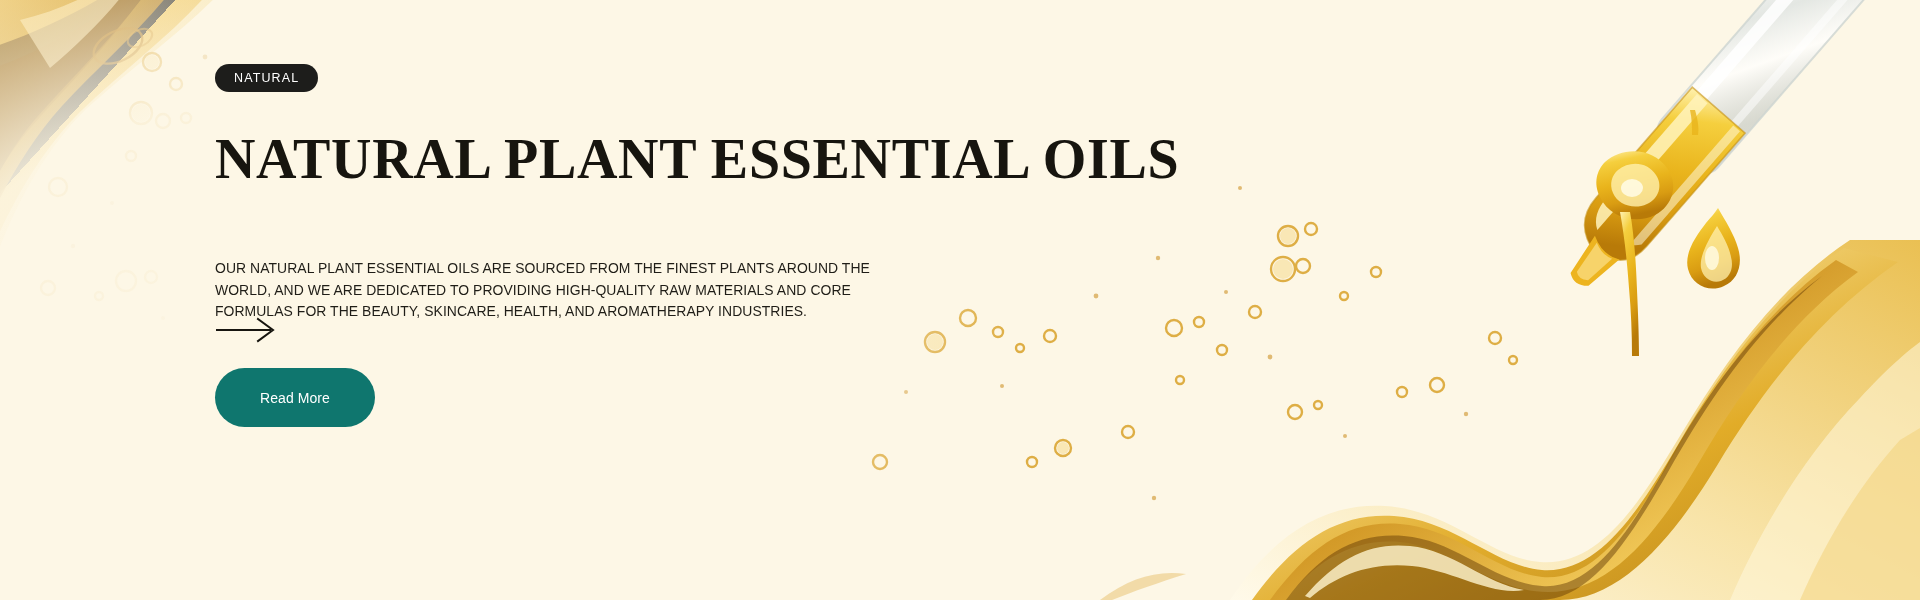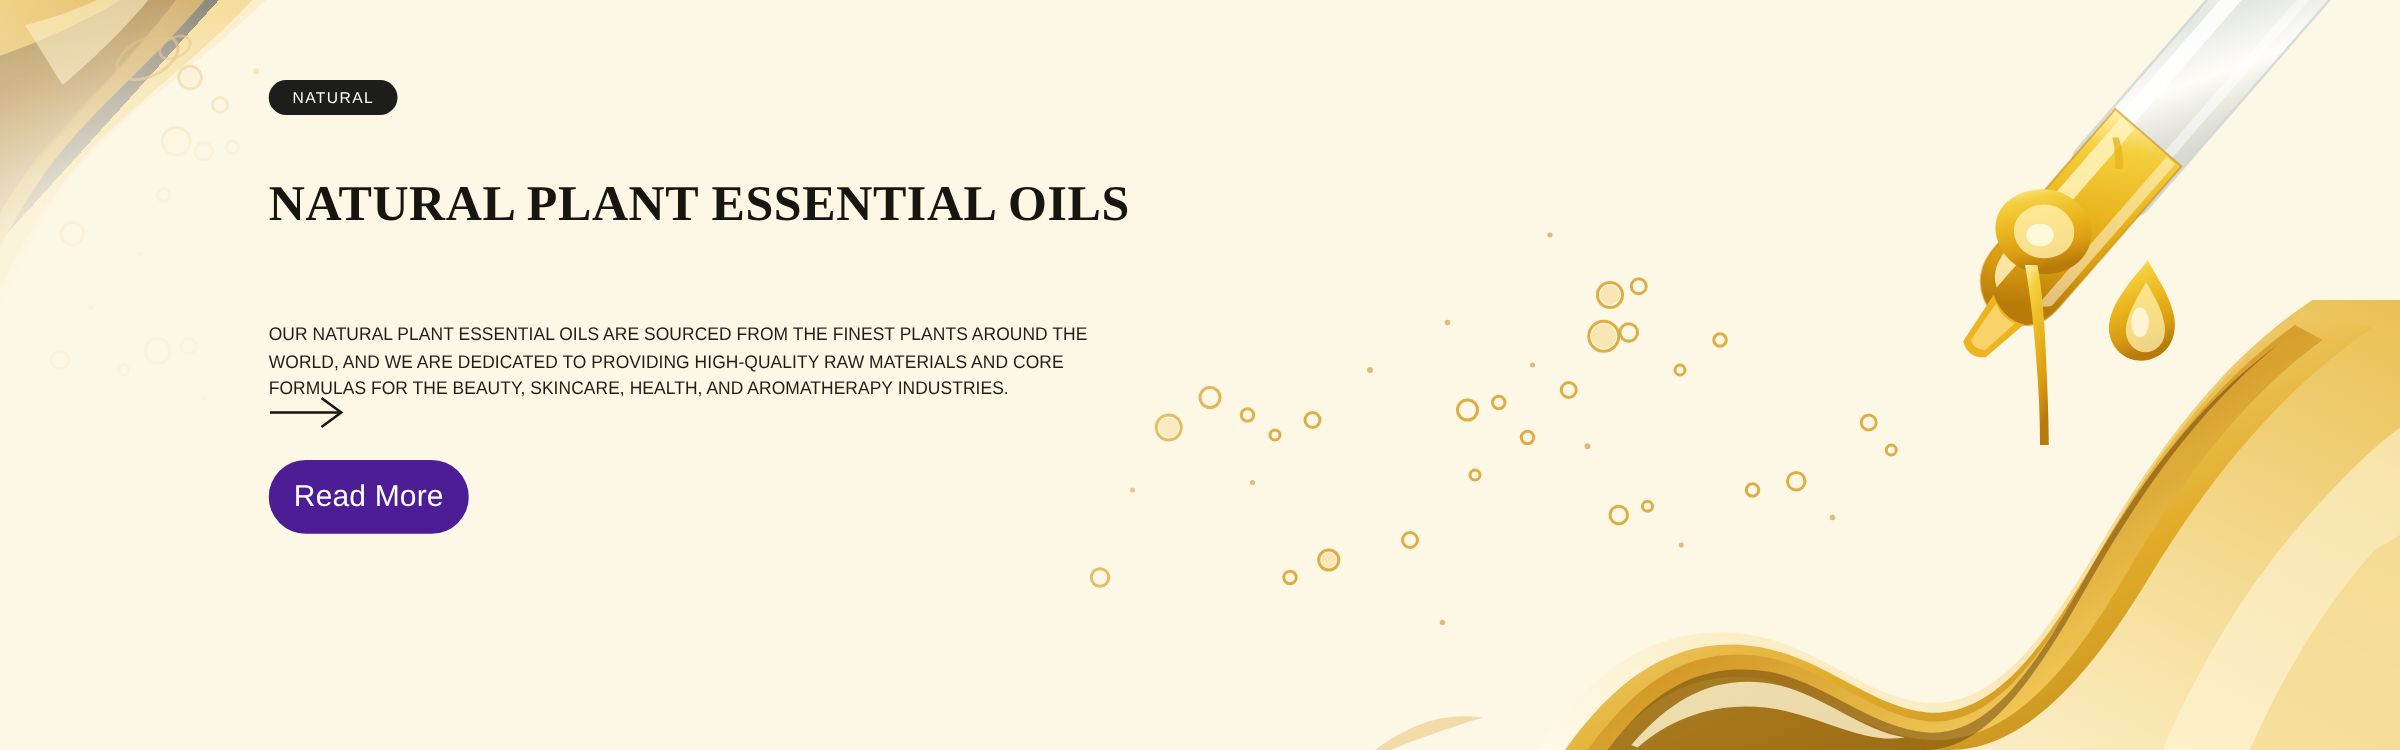--- a/index.html
+++ b/index.html
@@ -37,44 +37,44 @@
   .badge{
     position:absolute;left:0;top:64px;
     display:inline-flex;align-items:center;justify-content:center;
     height:28px;padding:0 19px;border-radius:14px;
     background:#1d1d1b;color:#ffffff;
     font-size:12.5px;font-weight:500;letter-spacing:.09em;
     font-family:"Liberation Sans", sans-serif;white-space:nowrap;
   }
 
   .headline{
-    position:absolute;left:0;top:142px;margin:0;
+    position:absolute;left:0;top:130px;margin:0;
     font-family:"Liberation Serif", serif;
-    font-size:40px;line-height:1.04;font-weight:700;
+    font-size:56px;line-height:1.04;font-weight:700;
     letter-spacing:.012em;color:#17150f;white-space:nowrap;
   }
 
   .desc{
     position:absolute;left:0;top:258px;width:728px;margin:0;
     font-family:"Liberation Sans Narrow","Liberation Sans", sans-serif;
     font-size:14.6px;line-height:21.5px;font-weight:400;
     letter-spacing:.004em;color:#1f1d17;
     transform:scaleX(.955);transform-origin:left top;
   }
 
   .arrow{position:absolute;left:0;top:316px;width:66px;height:28px;}
   .arrow svg{display:block;}
 
   .cta{
     position:absolute;left:0;top:368px;
     display:inline-flex;align-items:center;justify-content:center;
     width:160px;height:59px;border:0;border-radius:30px;
-    background:#4c1d95;color:#fff;cursor:pointer;
+    background:#0f766e;color:#fff;cursor:pointer;
     font-family:"Liberation Sans", sans-serif;
-    font-size:24px;font-weight:400;letter-spacing:.005em;
+    font-size:14px;font-weight:400;letter-spacing:.005em;
   }
 </style>
 </head>
 <body>
 
 <div class="banner">
 
   <div class="art">
 
     <svg id="art-left" width="440" height="360" viewBox="0 0 440 360">

